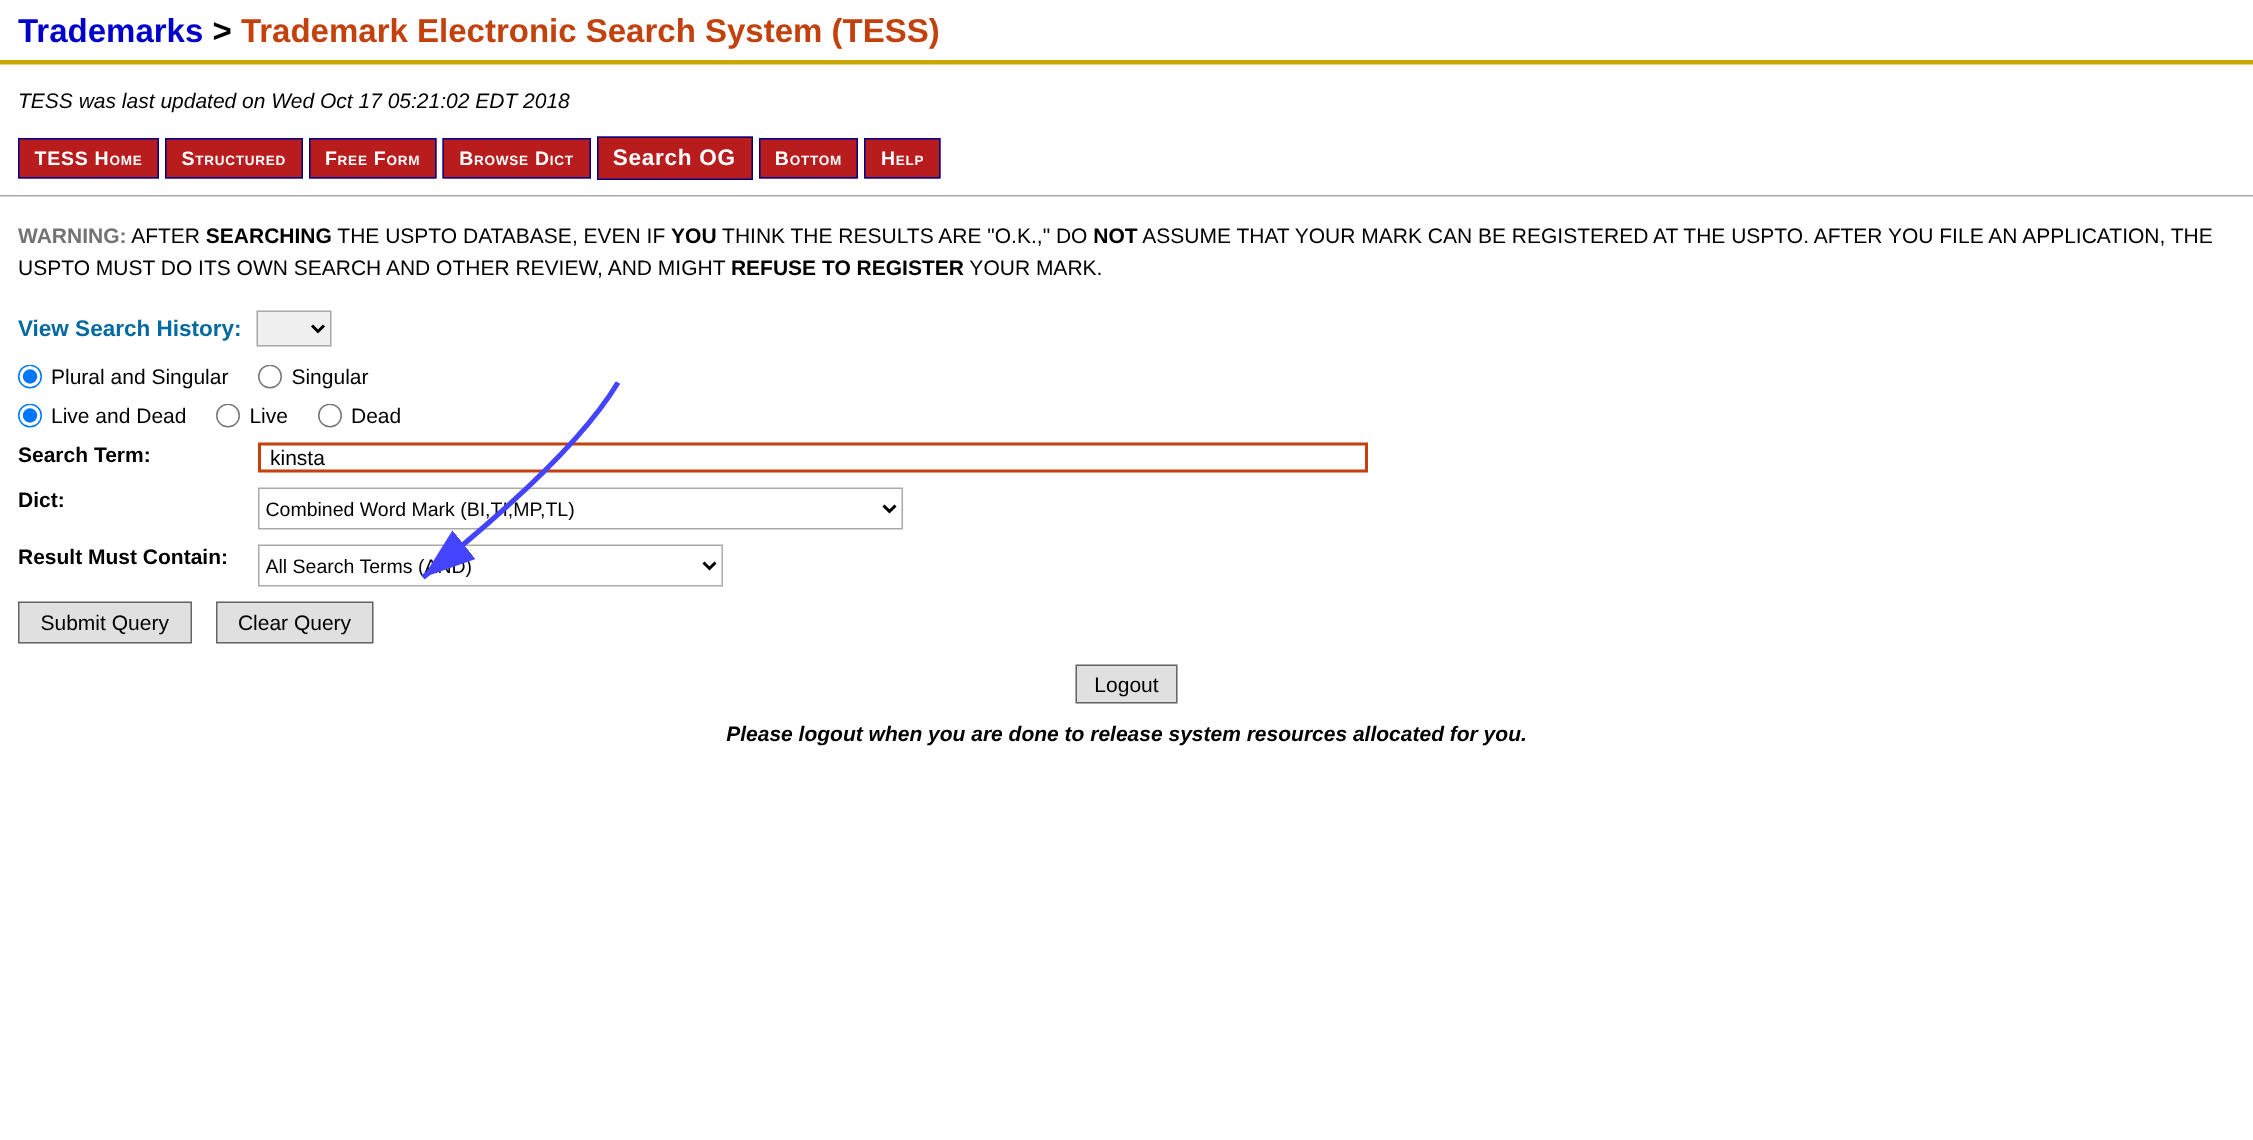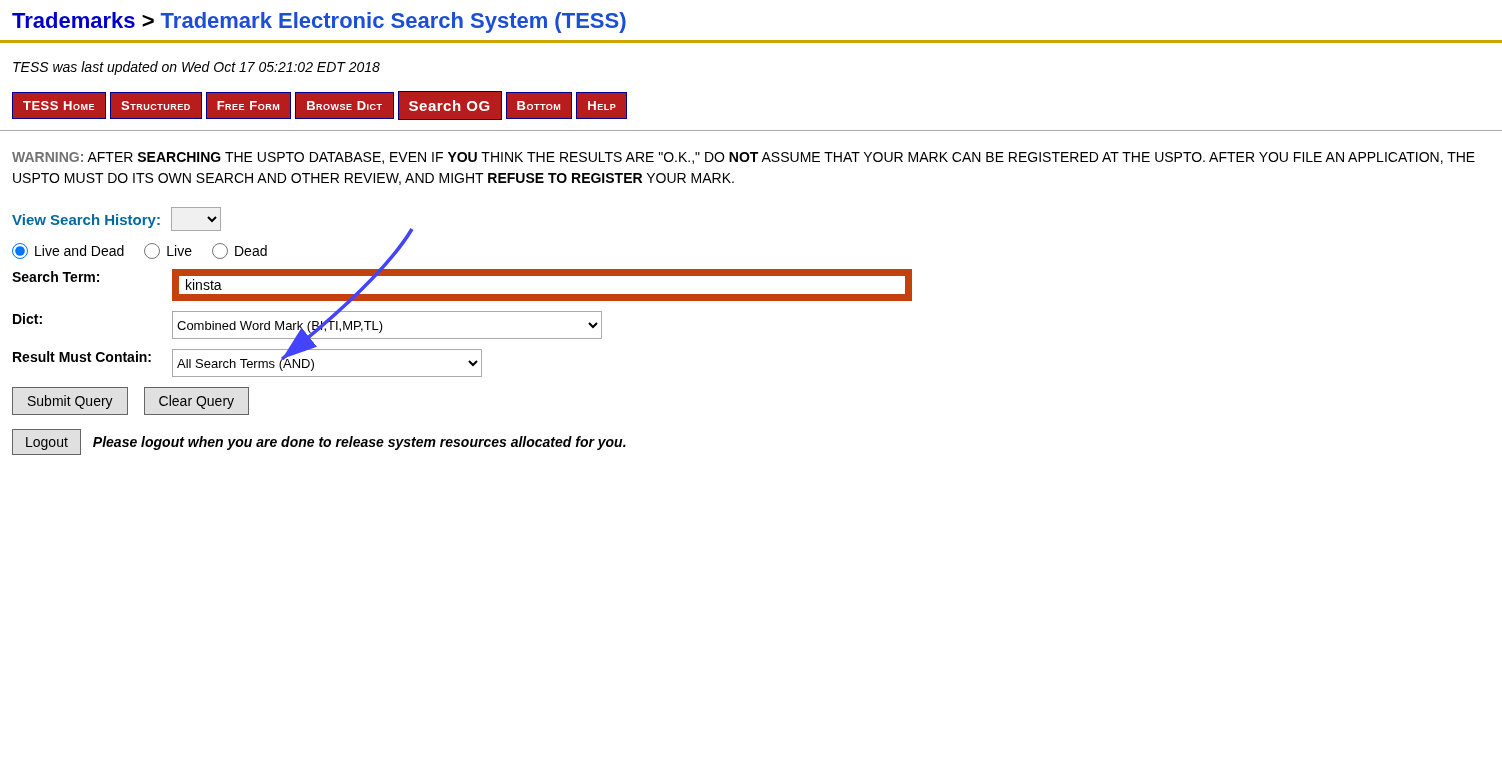--- a/index.html
+++ b/index.html
@@ -12,21 +12,21 @@
     }
     #header-title {
       padding: 8px 12px 6px 12px;
       border-bottom: 3px solid #c8a800;
     }
     #header-title h1 {
       font-size: 22px;
       font-weight: bold;
     }
     .tess-blue { color: #0000cc; }
-    .tess-red { color: #1d4ed8; }
+    .tess-red { color: #c2410c; }
     #last-updated {
       padding: 16px 12px 10px 12px;
       font-style: italic;
       font-size: 14px;
     }
     #nav-bar {
       padding: 6px 12px 10px 12px;
       display: flex;
       gap: 4px;
       align-items: center;
@@ -96,22 +96,22 @@
       align-items: flex-start;
       margin-bottom: 10px;
     }
     .form-label {
       font-weight: bold;
       font-size: 14px;
       min-width: 160px;
     }
     .search-term-input {
       width: 740px;
-      height: 32px;
-      border: 7px solid #c2410c;
+      height: 20px;
+      border: 2px solid #c2410c;
       padding: 3px 6px;
       font-size: 14px;
     }
     .field-select {
       width: 430px;
       height: 28px;
       border: 1px solid #aaa;
       font-size: 13px;
       background: #fff;
     }
@@ -132,20 +132,21 @@
       padding: 5px 14px;
       font-size: 14px;
       border: 1px solid #666;
       background: #e0e0e0;
       cursor: pointer;
     }
     #logout-row {
       display: flex;
       align-items: center;
       gap: 12px;
+      flex-direction: column;
     }
     .logout-btn {
       padding: 4px 12px;
       font-size: 14px;
       border: 1px solid #666;
       background: #e0e0e0;
       cursor: pointer;
     }
     .logout-note {
       font-style: italic;
@@ -195,20 +196,30 @@
 </div>
 
 <div id="form-section">
   <div class="view-search-history">
     <span class="view-search-label">View Search History:</span>
     <select class="search-history-select">
       <option></option>
     </select>
   </div>
 
+  <div class="radio-row">
+    <label class="radio-option">
+      <input type="radio" name="plurality" checked="" style="">
+      <span>Plural and Singular</span>
+    </label>
+    <label class="radio-option">
+      <input type="radio" name="plurality" style="">
+      <span>Singular</span>
+    </label>
+  </div>
 
   <div class="radio-row">
     <label class="radio-option">
       <input type="radio" name="status" checked="" style="">
       <span>Live and Dead</span>
     </label>
     <label class="radio-option">
       <input type="radio" name="status" style="">
       <span>Live</span>
     </label>

